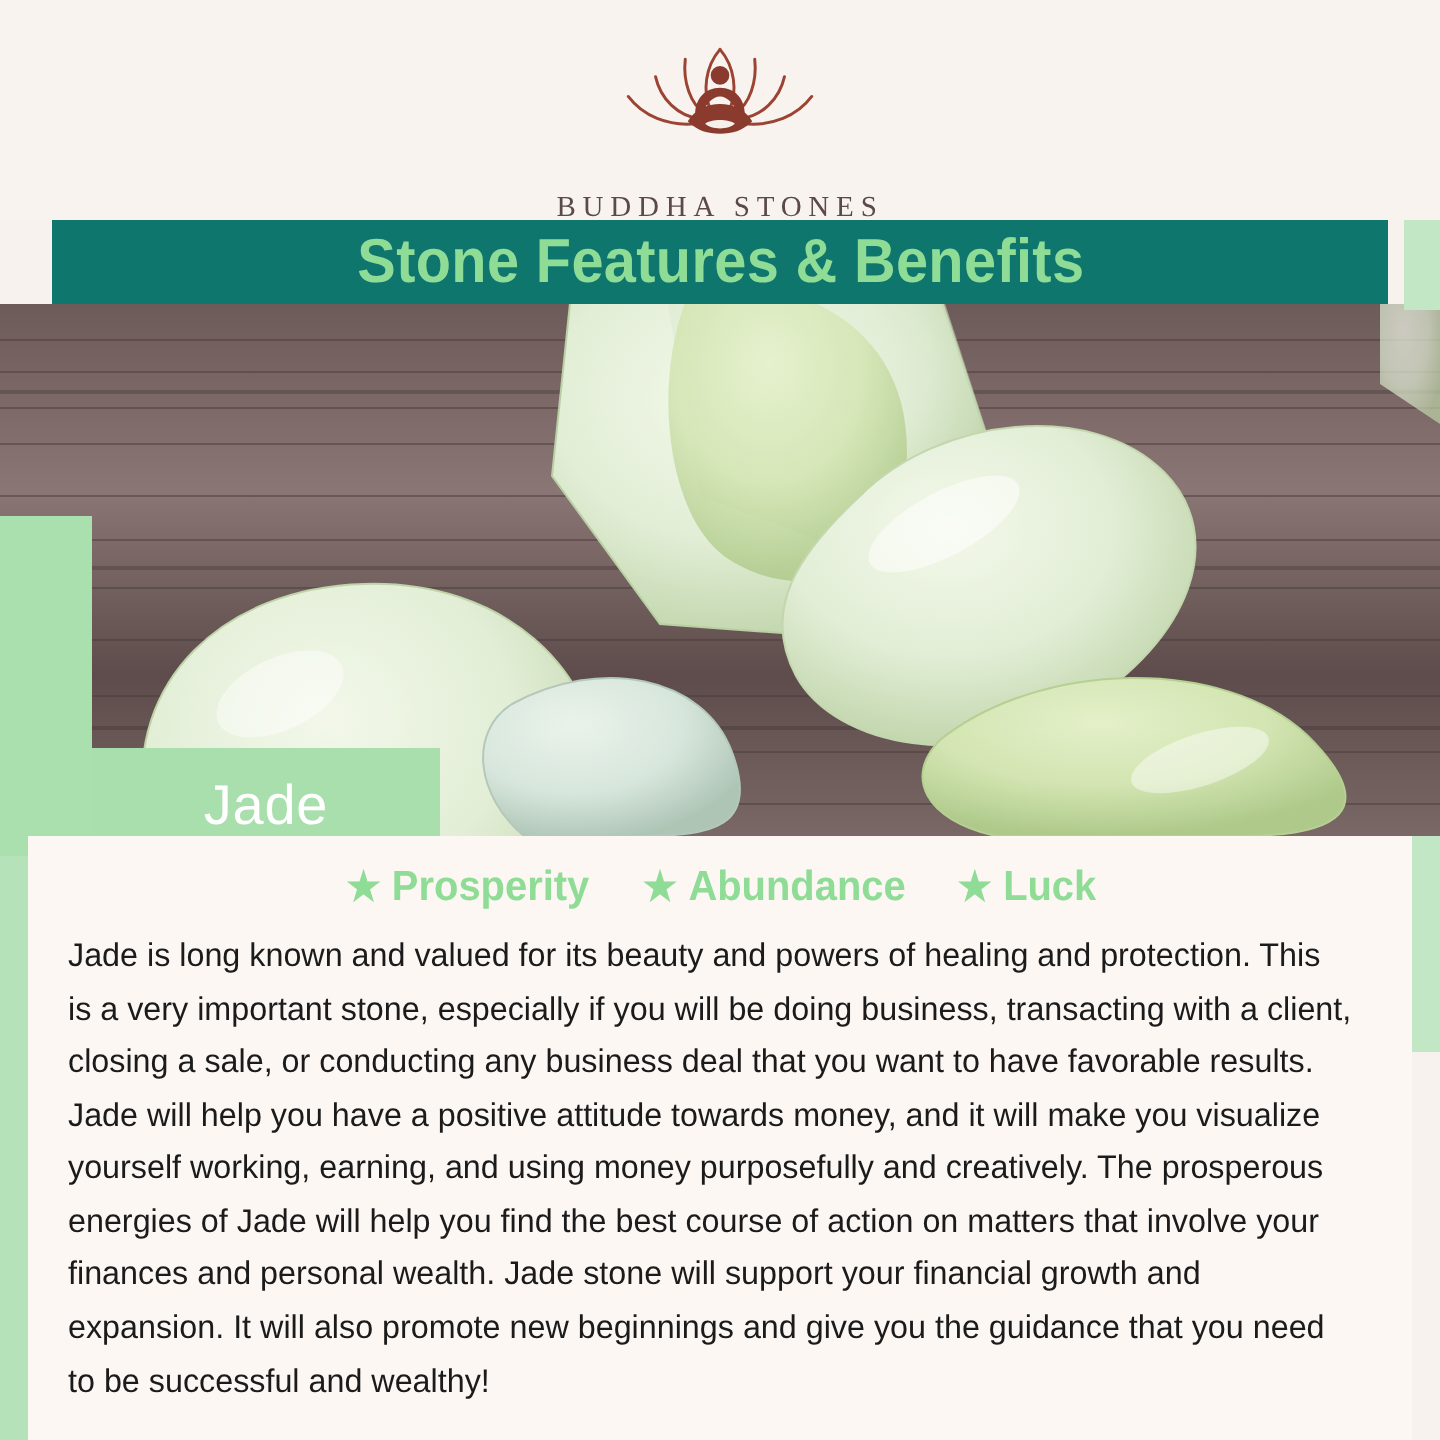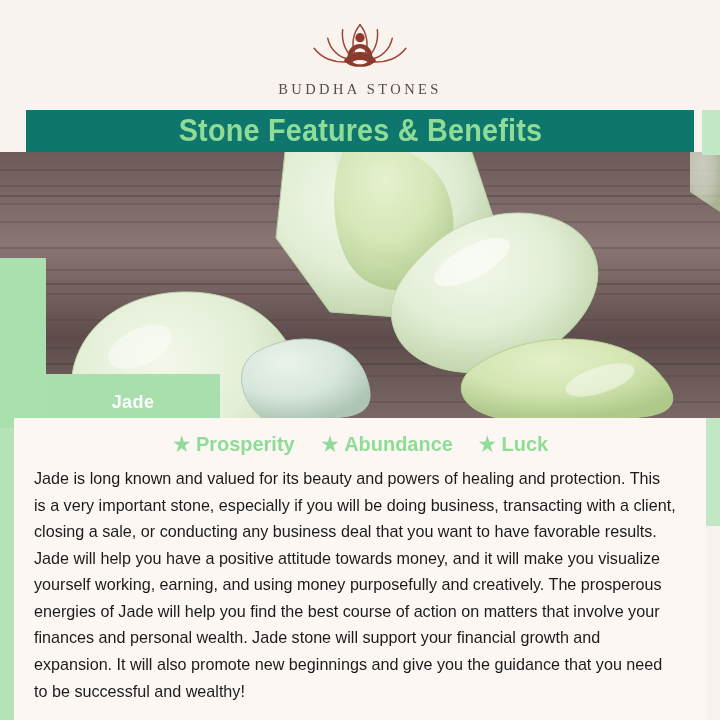--- a/index.html
+++ b/index.html
@@ -45,21 +45,21 @@
   
   .header{
     position:relative; z-index:8;
     height:110px; background:#f9f3ef;
     display:flex; flex-direction:column;
     align-items:center; justify-content:flex-start;
     padding-top:16px;
   }
   .logo-mark{ width:124px; height:62px; }
   .logo-word{
-    margin-top:3px;
+    margin-top:18px;
     font-family:"Liberation Serif", serif;
     font-size:14.5px; letter-spacing:3.4px;
     color:#5a4a48; font-weight:400;
   }
 
   
   .title-band{
     position:relative; z-index:8;
     height:42px; background:#0f766e;
     margin:0 26px;
@@ -80,21 +80,21 @@
     overflow:hidden;
   }
   .photo svg{ display:block; width:720px; height:266px; }
 
   .jade-band{
     position:absolute; left:46px; bottom:0; width:174px; height:44px;
     background:#a9dead; z-index:7;
     display:flex; align-items:center; justify-content:center;
   }
   .jade-band span{
-    color:#ffffff; font-size:18px; font-weight:700; letter-spacing:.4px;margin-top:13px;
+    color:#ffffff; font-size:28px; font-weight:400; letter-spacing:.4px;margin-top:13px;
   }
 
   
   .content{
     position:relative; z-index:8;
     background:#fdf7f4;
     margin:0 14px 0 14px;
     padding:14px 20px 0 20px;
     height:302px;
   }

